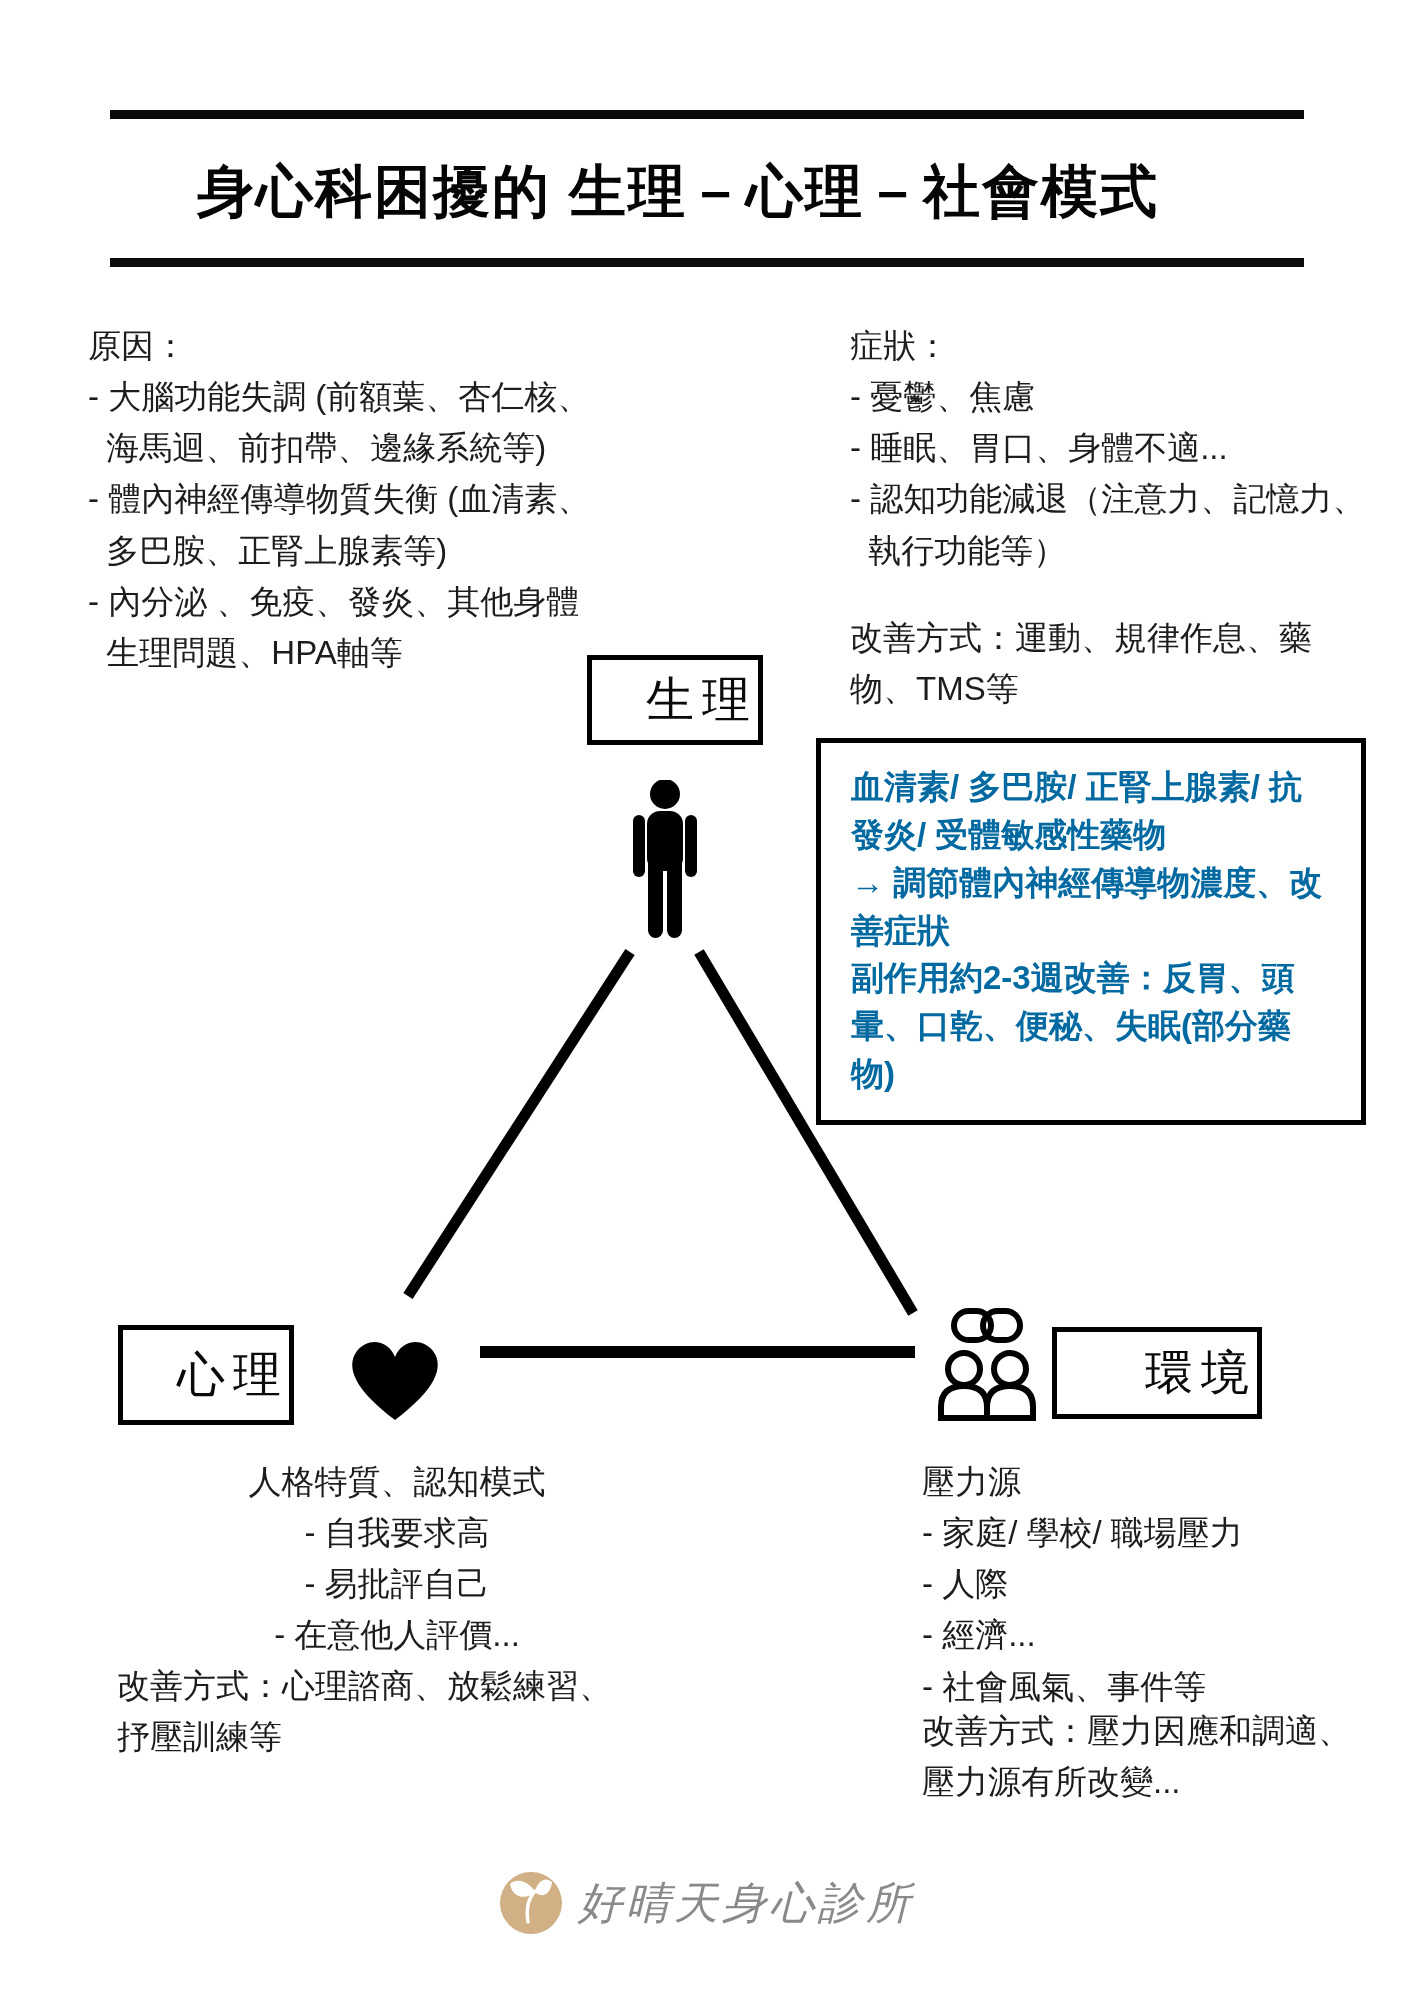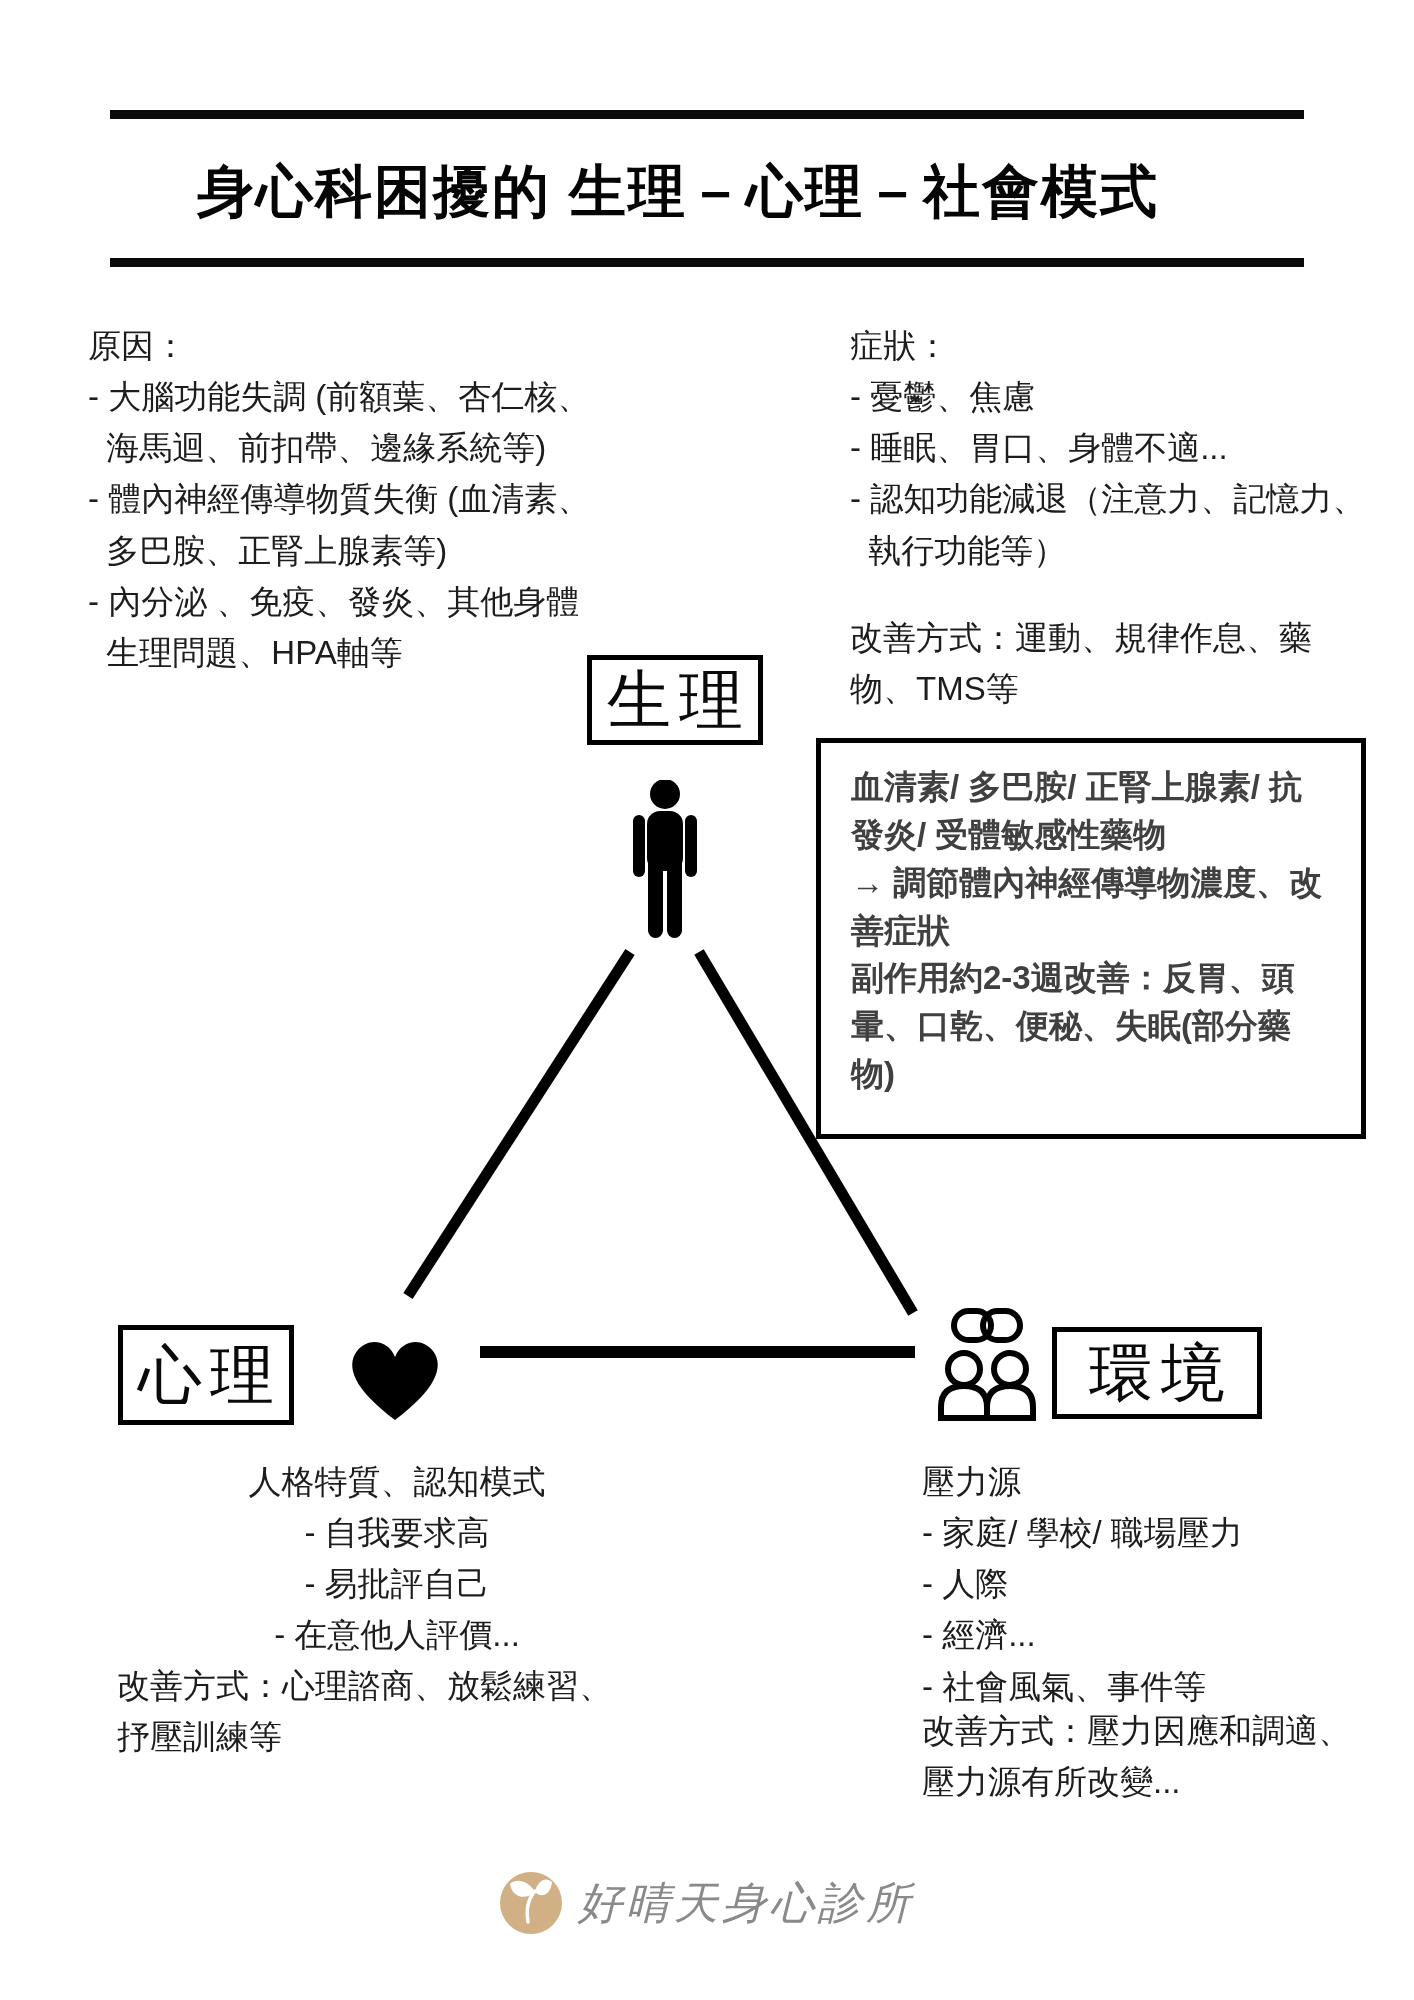--- a/index.html
+++ b/index.html
@@ -41,40 +41,40 @@
     color: #1d1d1d;
     white-space: pre-wrap;
   }
   .node-box {
     position: absolute;
     box-sizing: border-box;
     border: 5px solid #000;
     background: #fff;
     display: flex;
     align-items: center;
-    justify-content: center;
-    font-size: 64px;
+    justify-content: flex-end;
+    font-size: 48px;
     font-weight: 500;
     letter-spacing: 8px;
     text-indent: 8px;
     color: #0a0a0a;
   }
   .med-box {
     position: absolute;
     left: 816px;
     top: 738px;
     width: 550px;
     box-sizing: border-box;
     border: 5px solid #000;
     background: #fff;
-    padding: 20px 28px 36px 30px;
+    padding: 20px 28px 22px 30px;
     font-size: 33px;
     line-height: 1.45;
     font-weight: 600;
-    color: #404040;
+    color: #0369a1;
     white-space: pre-wrap;
   }
   .icon-abs { position: absolute; }
   .svg-overlay {
     position: absolute;
     left: 0; top: 0;
     width: 1414px; height: 2000px;
     pointer-events: none;
   }
   .footer {

